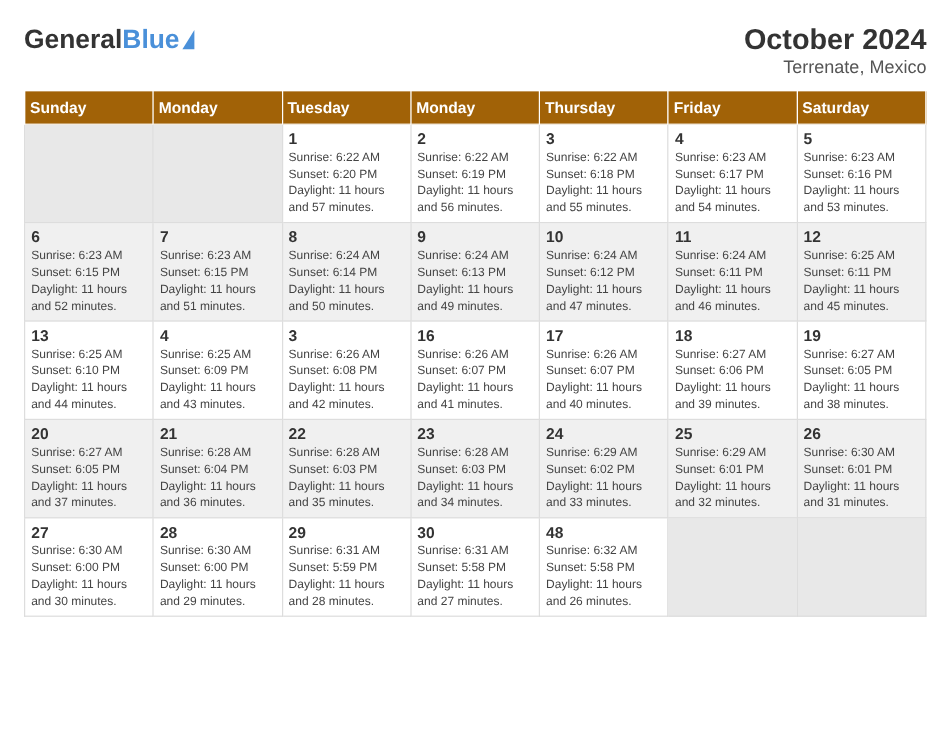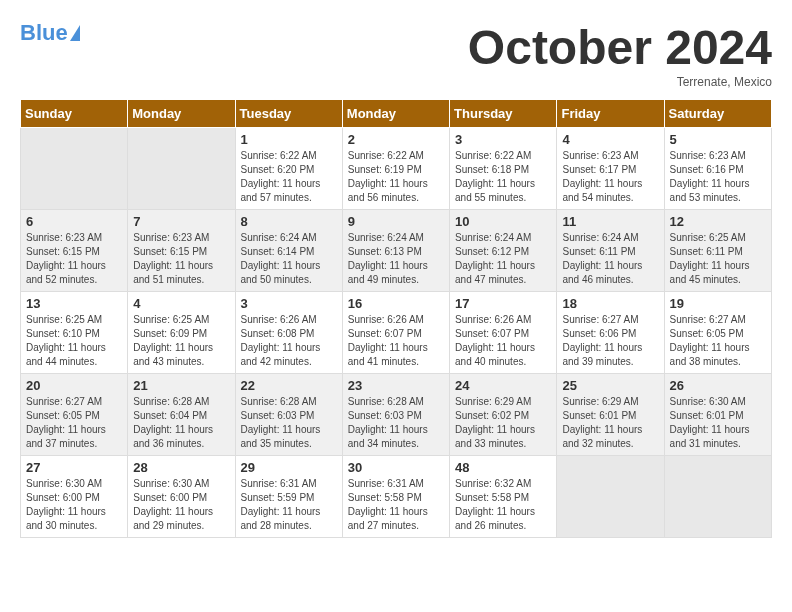--- a/index.html
+++ b/index.html
@@ -35,26 +35,26 @@
       height: 0;
       border-left: 10px solid transparent;
       border-bottom: 16px solid #4a90d9;
       margin-left: 2px;
       display: inline-block;
     }
     .title-section {
       text-align: right;
     }
     .month-title {
-      font-size: 48px;
+      font-size: 24px;
       font-weight: bold;
       color: #333;
     }
     .subtitle {
-      font-size: 12px;
+      font-size: 15px;
       color: #555;
     }
     .calendar {
       width: 100%;
       border-collapse: collapse;
     }
     .calendar th {
       background: #a16207;
       color: #fff;
       font-size: 13px;
@@ -90,20 +90,21 @@
     .row-bg-0 td { background: #fff; }
     .row-bg-1 td { background: #f0f0f0; }
     .row-bg-0 td.empty, .row-bg-1 td.empty { background: #e8e8e8; }
   </style>
 </head>
 <body>
 
 <div class="header">
   <div class="logo">
     <div class="logo-text">
+      <span class="logo-general">General</span>
       <span class="logo-blue">Blue</span>
       <span class="logo-icon"></span>
     </div>
   </div>
   <div class="title-section">
     <div class="month-title">October 2024</div>
     <div class="subtitle">Terrenate, Mexico</div>
   </div>
 </div>
 

